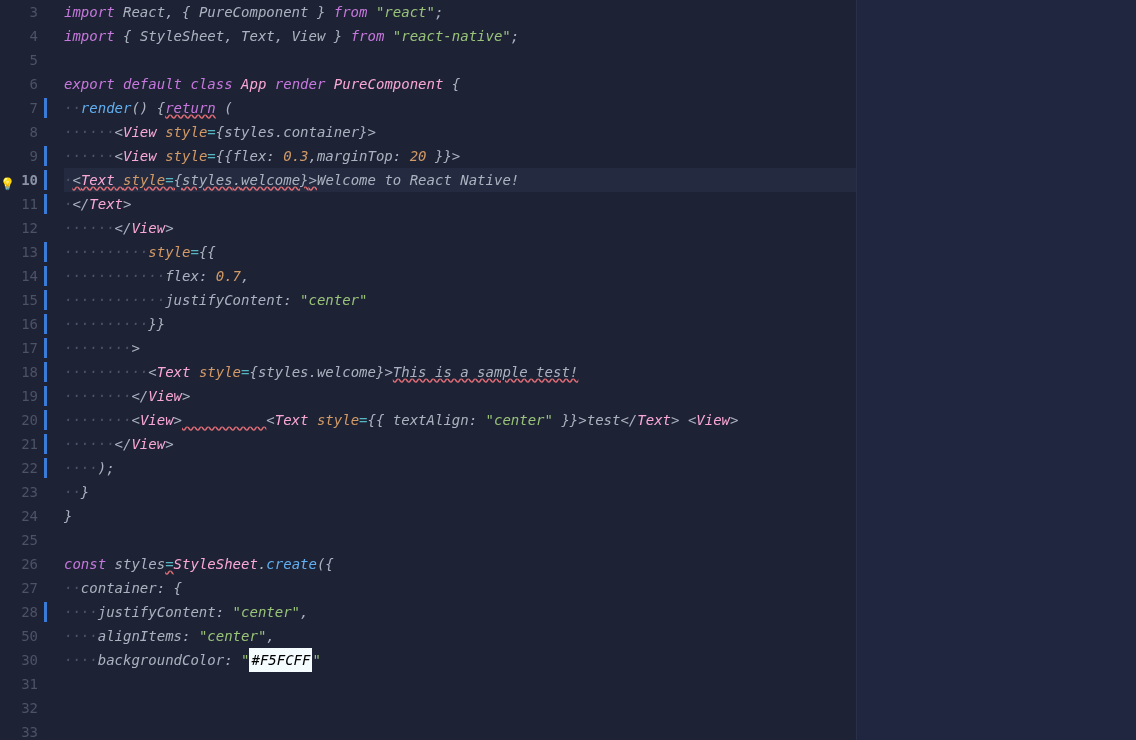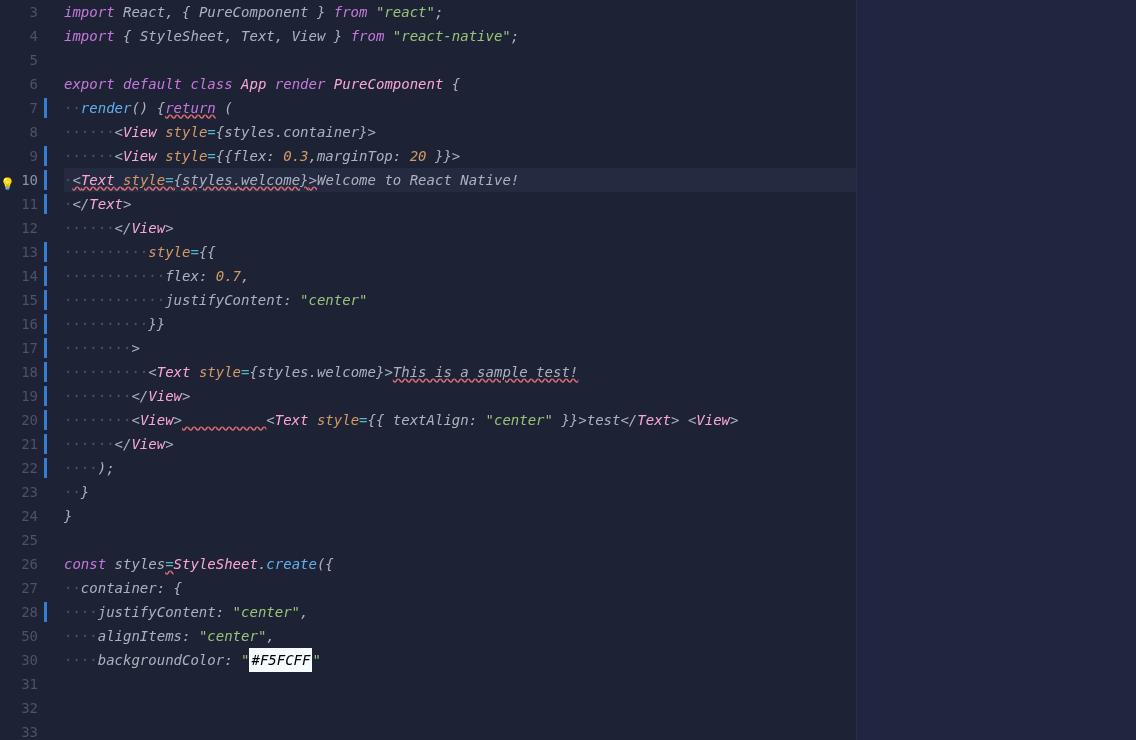--- a/index.html
+++ b/index.html
@@ -39,20 +39,21 @@
       content: '';
       position: absolute;
       left: 44px;
       top: 2px;
       width: 3px;
       height: 20px;
       background-color: #3a7bd5;
     }
     .gutter-line.highlighted {
       color: #8b92a8;
+      font-weight: bold;
     }
     .bulb {
       position: absolute;
       left: 0px;
       top: 172px;
       color: #ffc864;
       font-size: 12px;
     }
     .code-area {
       flex: 1;

